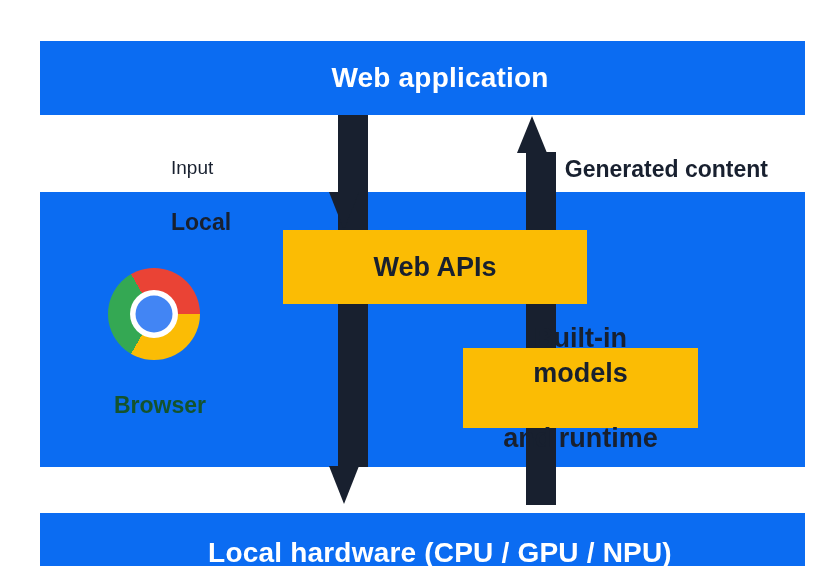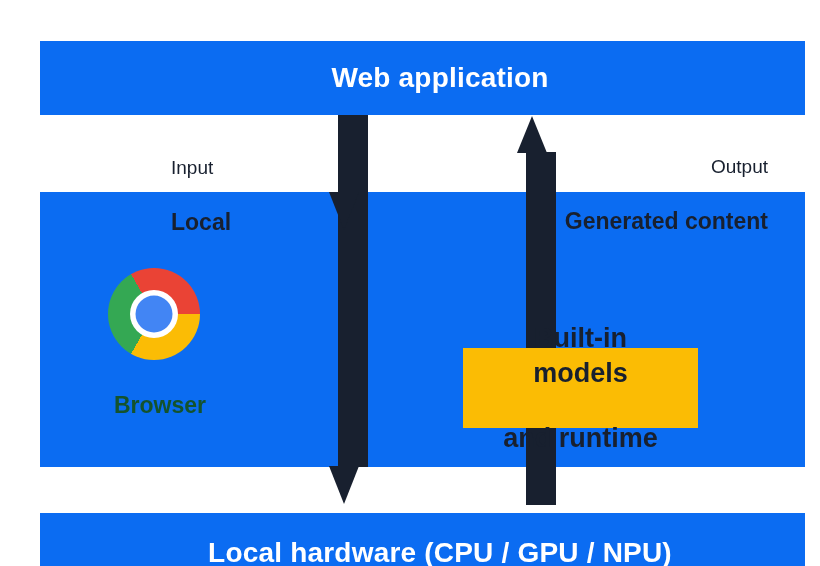--- a/index.html
+++ b/index.html
@@ -134,39 +134,41 @@
 
   <div class="band band-top">
     <div class="band-title">Web application</div>
   </div>
 
   <div class="io-label io-left">
     <div class="io-title">Input</div>
     <div class="io-value">Local</div>
   </div>
   <div class="io-label io-right">
-    <div class="io-title">Output</div>
     <div class="io-value">Generated content</div>
   </div>
 
   <div class="band band-middle"></div>
 
   <div class="arrow-line down-line"></div>
   <div class="arrow-head head-down head-down-mid"></div>
   <div class="arrow-head head-down head-down-bot"></div>
   <div class="arrow-line up-line"></div>
   <div class="arrow-head head-up"></div>
 
   <div class="chrome-logo">
     <div class="chrome-ring">
       <div class="chrome-center"></div>
     </div>
   </div>
   <div class="browser-label">Browser</div>
 
+  <div class="yellow-box box-web-apis">
+    <span>Web APIs</span>
+  </div>
   <div class="yellow-box box-builtin">
     <span>Built-in models</span>
     <span>and runtime</span>
   </div>
 
   <div class="band band-bottom">
     <div class="band-title">Local hardware (CPU / GPU / NPU)</div>
   </div>
 
 </div>

